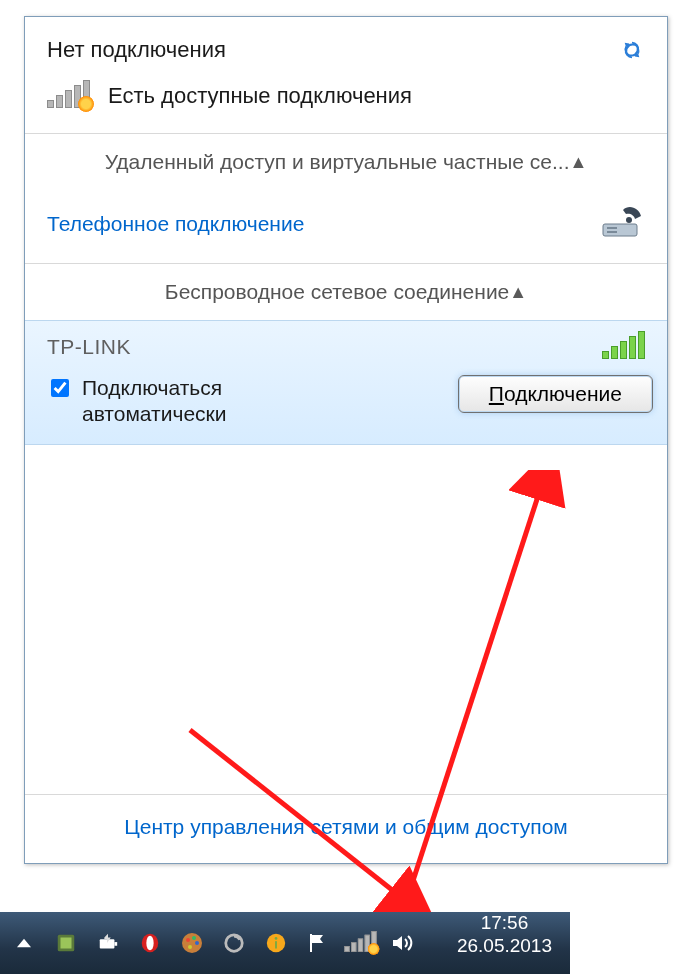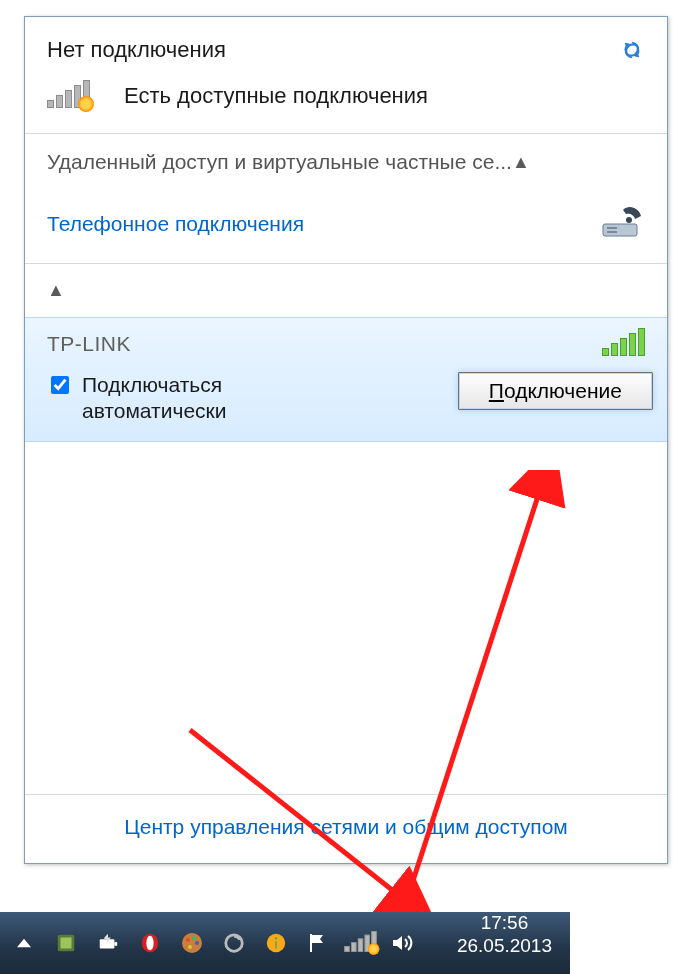--- a/index.html
+++ b/index.html
@@ -2,35 +2,35 @@
 <html><head>
 <meta charset="utf-8">
 <style>
   html,body{margin:0;padding:0;width:700px;height:974px;background:#fff;font-family:"Segoe UI",Tahoma,sans-serif;font-size:12px;overflow:hidden}
   .stage{position:relative;width:570px;height:974px}
   
   .flyout{position:absolute;left:24px;top:16px;width:642px;height:846px;background:#fff;border:1px solid #7f9db9;box-shadow:1px 1px 4px rgba(0,0,0,.25);display:flex;flex-direction:column}
   .flyhead{display:flex;align-items:center;justify-content:space-between;padding:20px 22px 0 22px}
   .flyhead .title{font-size:22px;color:#1a1a1a}
   .refresh{width:26px;height:26px;display:flex;align-items:center;justify-content:center;cursor:pointer}
-  .avail{display:flex;align-items:center;gap:34px;padding:20px 22px 24px 22px}
+  .avail{display:flex;align-items:center;gap:18px;padding:20px 22px 24px 22px}
   .avail .txt{font-size:22px;color:#1a1a1a}
   .sep{height:1px;background:#d9d9d9;margin:0}
-  .section{display:flex;align-items:center;justify-content:flex-start;padding:16px 22px;font-size:21px;color:#555;cursor:pointer}
+  .section{display:flex;align-items:center;justify-content:center;padding:16px 22px;font-size:21px;color:#555;cursor:pointer}
   .chev{font-size:18px;color:#5a5a5a}
   .dialrow{display:flex;align-items:center;justify-content:space-between;padding:12px 22px 18px 22px}
   .dialrow .lbl{font-size:21px;color:#0066cc}
   .netitem{background:linear-gradient(#eaf5ff,#d7ecff);border-top:1px solid #bcd7ef;border-bottom:1px solid #bcd7ef}
   .netitem .row1{display:flex;align-items:center;justify-content:space-between;padding:14px 22px 10px 22px}
   .ssid{font-size:21px;color:#5f5f5f;letter-spacing:.5px}
   .row2{display:flex;align-items:flex-start;justify-content:space-between;padding:6px 14px 16px 22px;gap:14px}
   .chk{display:flex;align-items:flex-start;gap:10px}
   .chk input{width:18px;height:18px;margin-top:4px}
   .chk label{font-size:21px;color:#1a1a1a;line-height:1.25;max-width:240px}
-  .btn{font-size:21px;padding:6px 30px;background:linear-gradient(#fefefe,#e6e6e6);border:1px solid #707070;border-radius:1px;box-shadow:0 0 0 1px #bcd7ef inset,0 0 6px rgba(100,160,220,.4);cursor:pointer;font-family:inherit}
+  .btn{font-size:21px;padding:6px 30px;background:linear-gradient(#fefefe,#e6e6e6);border:1px solid #707070;border-radius:6px;box-shadow:0 0 0 1px #bcd7ef inset,0 0 6px rgba(100,160,220,.4);cursor:pointer;font-family:inherit}
   .btn .u{text-decoration:underline}
   .flyfill{flex:1}
   .flyfoot{border-top:1px solid #d9d9d9;text-align:center;padding:20px 10px 24px}
   .flyfoot a{color:#0066cc;font-size:21px;text-decoration:none;cursor:pointer}
   
   .taskbar{position:absolute;left:0;right:0;bottom:0;height:62px;background:linear-gradient(#3e5a78,#223448 60%,#1a2a3a);display:flex;color:#fff;font-size:14px;padding:0 10px;gap:10px}
   .tray{display:flex;align-items:center;gap:14px}
   .tico{width:28px;height:28px;display:flex;align-items:center;justify-content:center;cursor:pointer}
   .clock{margin-left:auto;text-align:center;font-size:19px;line-height:1.2;padding-right:8px}
   
@@ -74,35 +74,36 @@
     </div>
 
     <div class="sep"></div>
 
     <div class="section">
       <span>Удаленный доступ и виртуальные частные се...</span>
       <span class="chev">▲</span>
     </div>
 
     <div class="dialrow">
-      <span class="lbl">Телефонное подключения</span>
+      <span class="lbl">Телефонное подключение</span>
       <span>
         <svg width="46" height="40" viewBox="0 0 46 40">
           <rect x="4" y="22" width="34" height="12" rx="2" fill="#b9c7d4" stroke="#6d7d8c"></rect>
           <rect x="8" y="25" width="10" height="2" fill="#7a8a99"></rect>
             <rect x="8" y="29" width="10" height="2" fill="#7a8a99"></rect>
           <path d="M24 8c6-6 16-2 18 6l-6 3c-1-4-5-6-9-5z" fill="#3a4756"></path>
           <circle cx="30" cy="18" r="3" fill="#3a4756"></circle>
         </svg>
       </span>
     </div>
 
     <div class="sep"></div>
 
     <div class="section">
+      <span>Беспроводное сетевое соединение</span>
       <span class="chev">▲</span>
     </div>
 
     <div class="netitem">
       <div class="row1">
         <span class="ssid">TP-LINK</span>
         <span>
           <span class="bars">
               <span></span>
               <span></span>

